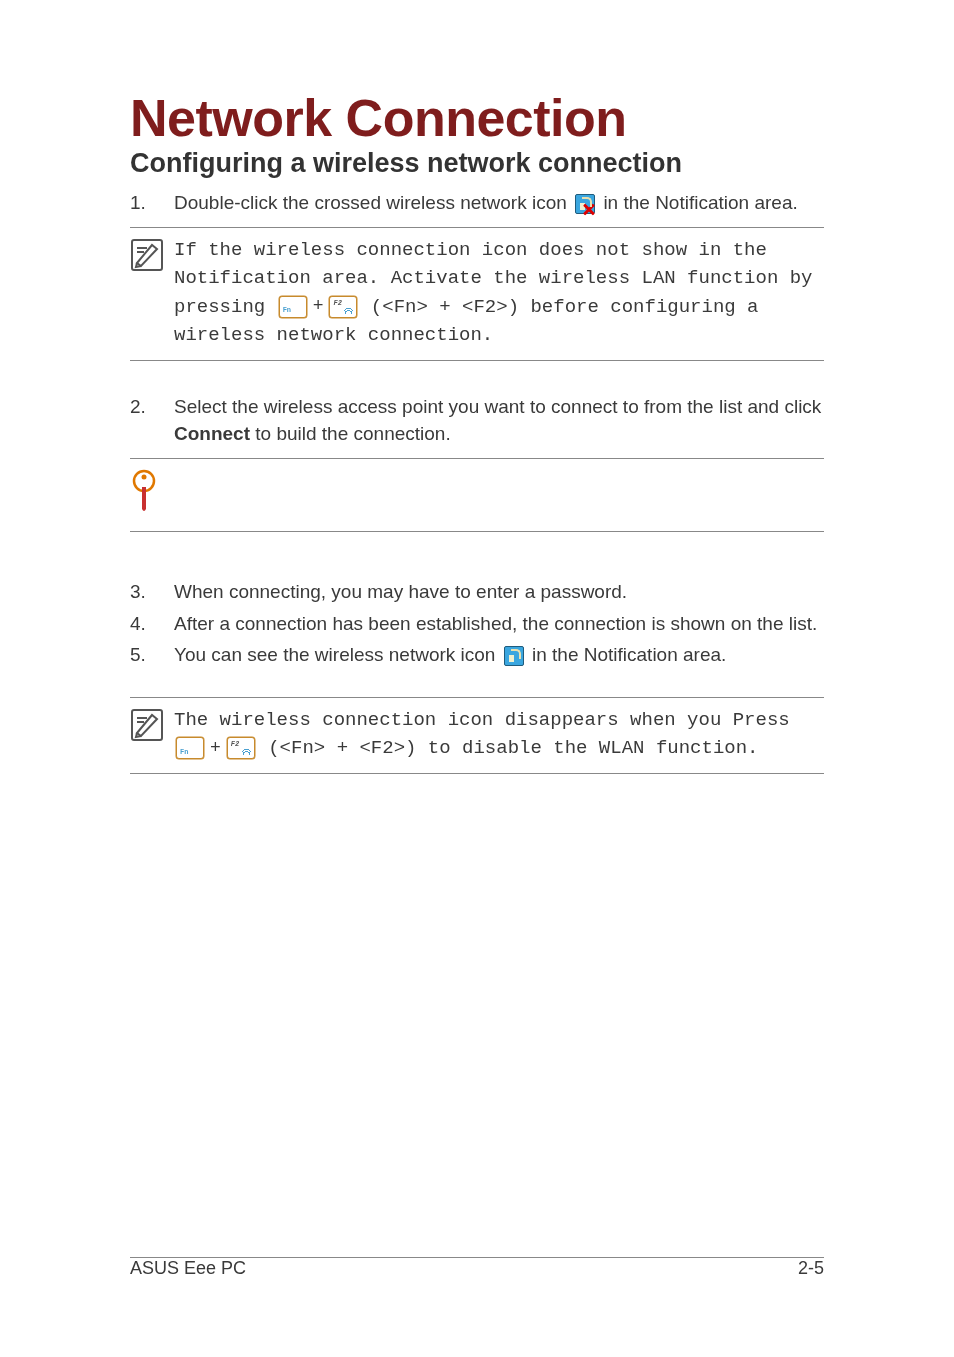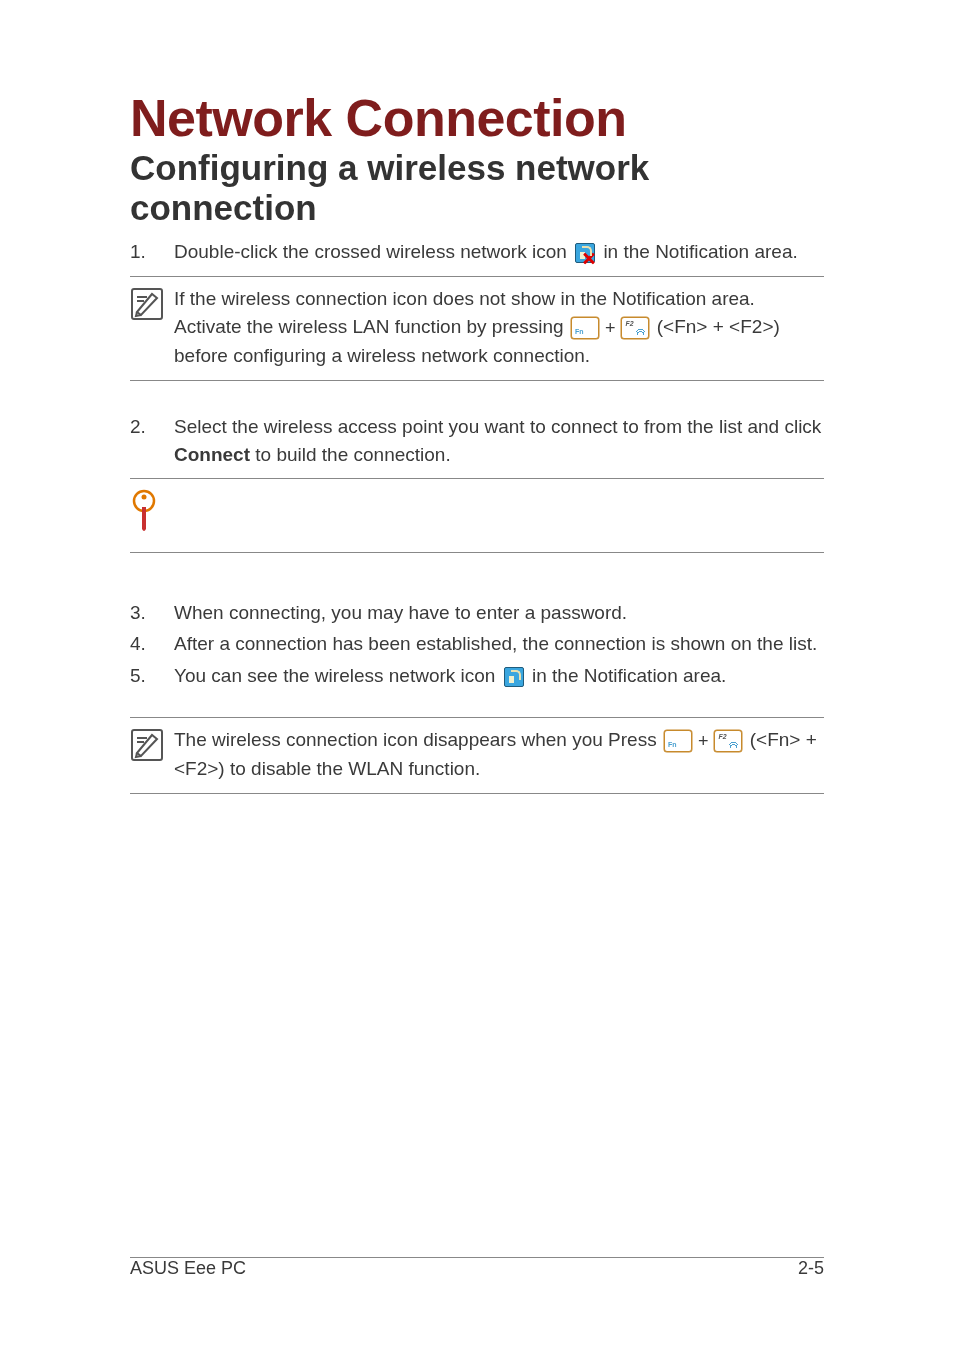--- a/index.html
+++ b/index.html
@@ -12,21 +12,21 @@
     position: relative;
     padding: 88px 130px 0 130px;
   }
   .h1 {
     font-size: 52px;
     font-weight: 700;
     color: #7f1d1d;
     letter-spacing: -0.5px;
   }
   .h2 {
-    font-size: 35px;
+    font-size: 27px;
     font-weight: 700;
     color: #333;
     margin-bottom: 10px;
   }
   .step {
     display: flex;
     font-size: 19px;
     line-height: 1.45;
     margin-bottom: 4px;
     color: #3a3a3a;
@@ -44,21 +44,21 @@
     margin: 10px 0 18px 0;
     font-size: 19px;
     line-height: 1.5;
     color: #3a3a3a;
   }
   .note-icon {
     width: 44px;
     flex: none;
     padding-top: 2px;
   }
-  .note-body { flex: 1; }
+  .note-body { flex: 1; font-family: Liberation Mono, monospace; }
   b { font-weight: 700; }
 
   
   .wl-icon {
     display: inline-block;
     vertical-align: middle;
     width: 20px; height: 20px;
     background: #3aa6df;
     border: 1px solid #1f5c7d;
     border-radius: 2px;

